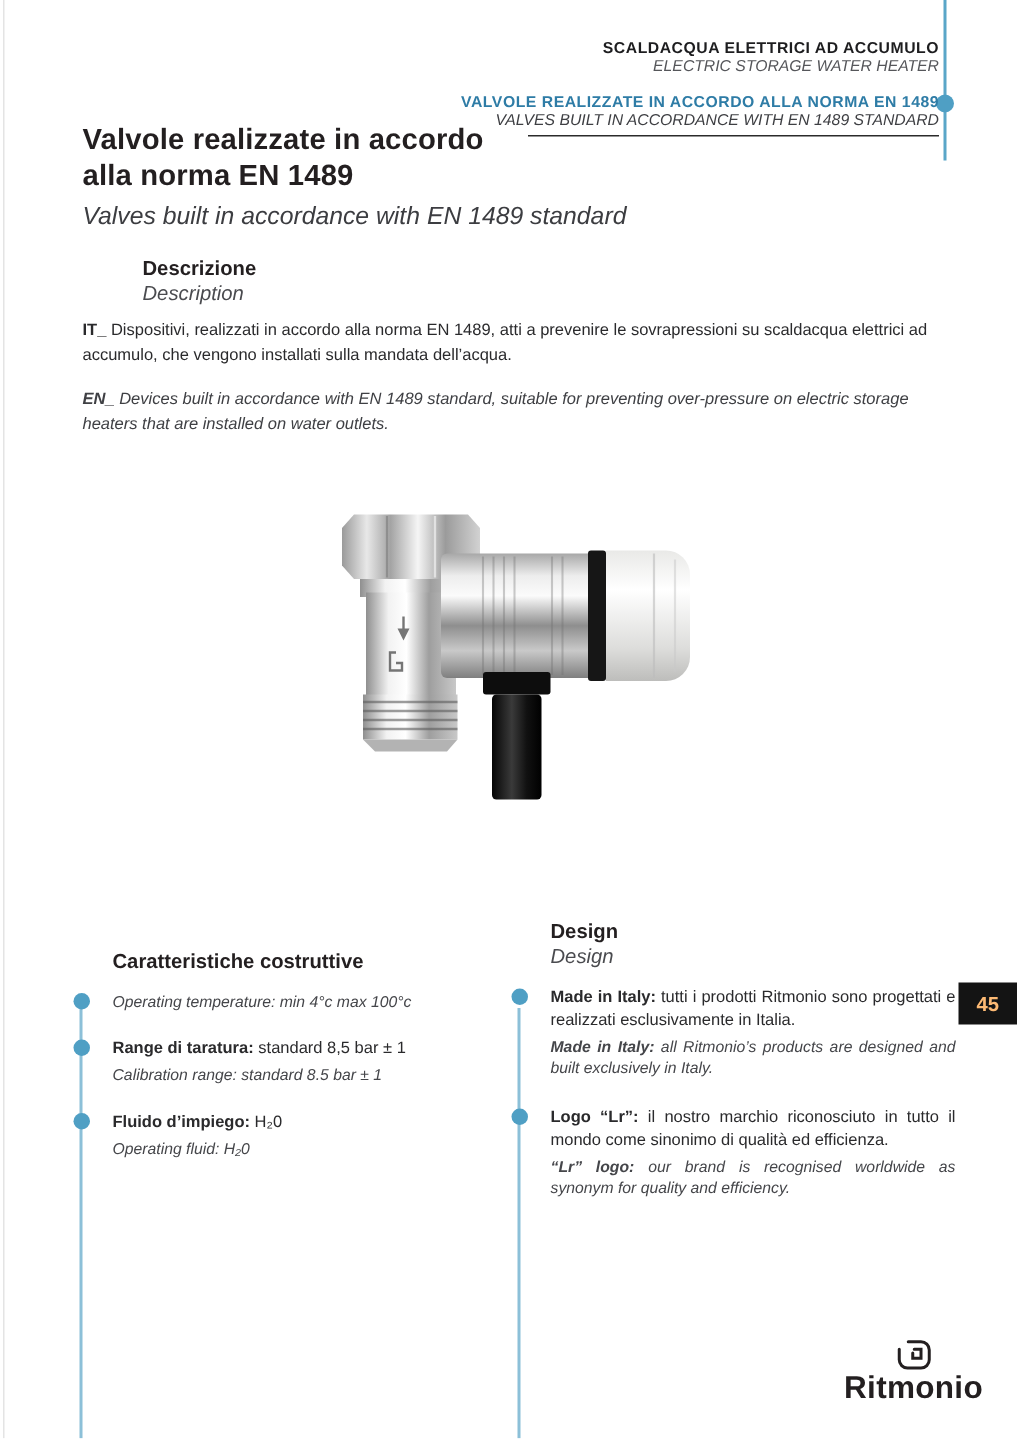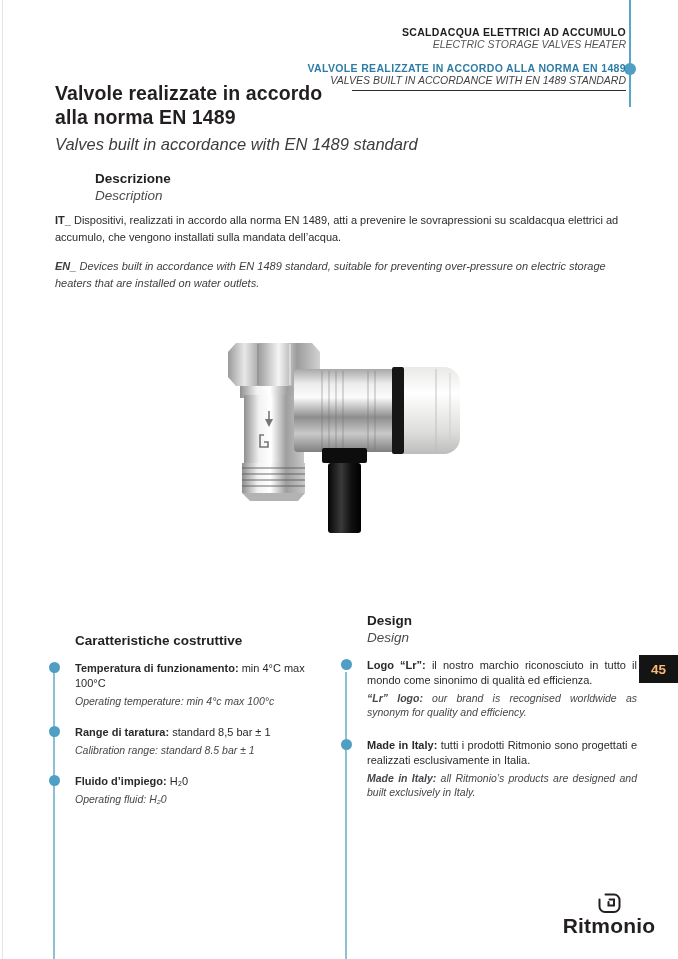--- a/index.html
+++ b/index.html
@@ -66,21 +66,21 @@
   .brand .word { font-size:21px; font-weight:bold; letter-spacing:.2px; color:#231f20; line-height:22px; }
 </style>
 </head>
 <body>
 
 <div class="page">
   <div class="edge-left"></div>
 
   <div class="header">
     <div class="l1">SCALDACQUA ELETTRICI AD ACCUMULO</div>
-    <div class="l2">ELECTRIC STORAGE VALVES HEATER</div>
+    <div class="l2">ELECTRIC STORAGE WATER HEATER</div>
     <div class="gap"></div>
     <div class="l3">VALVOLE REALIZZATE IN ACCORDO ALLA NORMA EN 1489</div>
     <div class="l4">VALVES BUILT IN ACCORDANCE WITH EN 1489 STANDARD</div>
   </div>
   <div class="header-rule"></div>
   <div class="header-vline"></div>
   <div class="header-dot"></div>
 
   <div class="title">
     <div class="it">
@@ -188,21 +188,20 @@
   <div class="vline1"></div>
   <div class="vline2"></div>
 
   <div class="col col1">
     <div class="heading">
       <div class="sec-it">Caratteristiche costruttive</div>
     </div>
 
     <div class="item">
       <span class="dot"></span>
-      <div class="it-line"><b>Temperatura di funzionamento:</b><span> min 4°C  max 100°C</span></div>
       <div class="en-line">Operating temperature: min 4°c max 100°c</div>
     </div>
 
     <div class="item">
       <span class="dot"></span>
       <div class="it-line"><b>Range di taratura:</b><span> standard 8,5 bar ± 1</span></div>
       <div class="en-line">Calibration range: standard 8.5 bar ± 1</div>
     </div>
 
     <div class="item">
@@ -213,28 +212,28 @@
   </div>
 
   <div class="col col2">
     <div class="heading">
       <div class="sec-it">Design</div>
       <div class="sec-en">Design</div>
     </div>
 
     <div class="item">
       <span class="dot"></span>
+      <div class="it-line"><b>Made in Italy:</b><span> tutti i prodotti Ritmonio sono progettati e realizzati esclusivamente in Italia.</span></div>
+      <div class="en-line"><b>Made in Italy:</b><span> all Ritmonio’s products are designed and built exclusively in Italy.</span></div>
+    </div>
+
+    <div class="item">
+      <span class="dot"></span>
       <div class="it-line"><b>Logo “Lr”:</b><span> il nostro marchio riconosciuto in tutto il mondo come sinonimo di qualità ed efficienza.</span></div>
       <div class="en-line"><b>“Lr” logo:</b><span> our brand is recognised worldwide as synonym for quality and efficiency.</span></div>
-    </div>
-
-    <div class="item">
-      <span class="dot"></span>
-      <div class="it-line"><b>Made in Italy:</b><span> tutti i prodotti Ritmonio sono progettati e realizzati esclusivamente in Italia.</span></div>
-      <div class="en-line"><b>Made in Italy:</b><span> all Ritmonio’s products are designed and built exclusively in Italy.</span></div>
     </div>
   </div>
 
   <div class="page-num">45</div>
 
   <div class="brand">
     <svg class="icon" width="25" height="23" viewBox="0 0 25 23">
       <path d="M8.5 2.5 h8.5 a5.5 5.5 0 0 1 5.5 5.5 v6.5 a5.5 5.5 0 0 1 -5.5 5.5 h-9 a5.5 5.5 0 0 1 -5.5 -5.5 v-7" fill="none" stroke="#231f20" stroke-width="2" stroke-linecap="round"></path>
       <path d="M12.5 7.5 h4.5 v6 h-5.5 v-3.5" fill="none" stroke="#231f20" stroke-width="2" stroke-linecap="round"></path>
     </svg>

